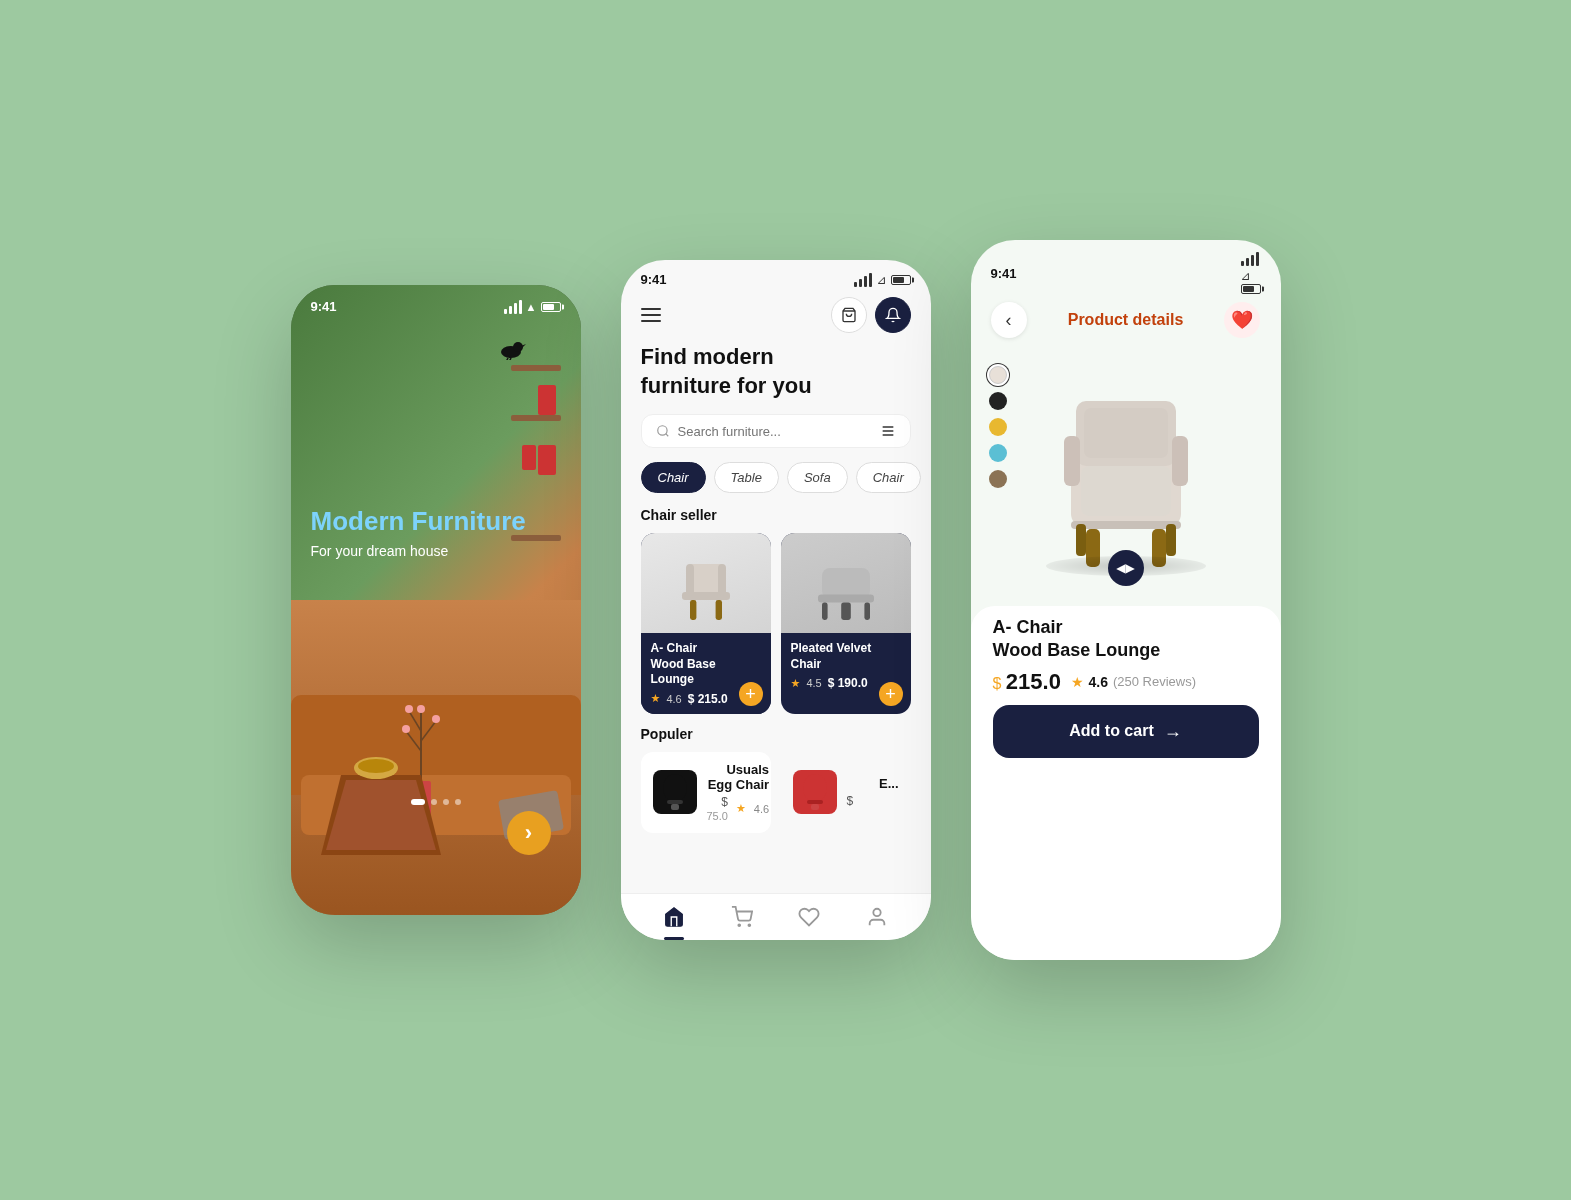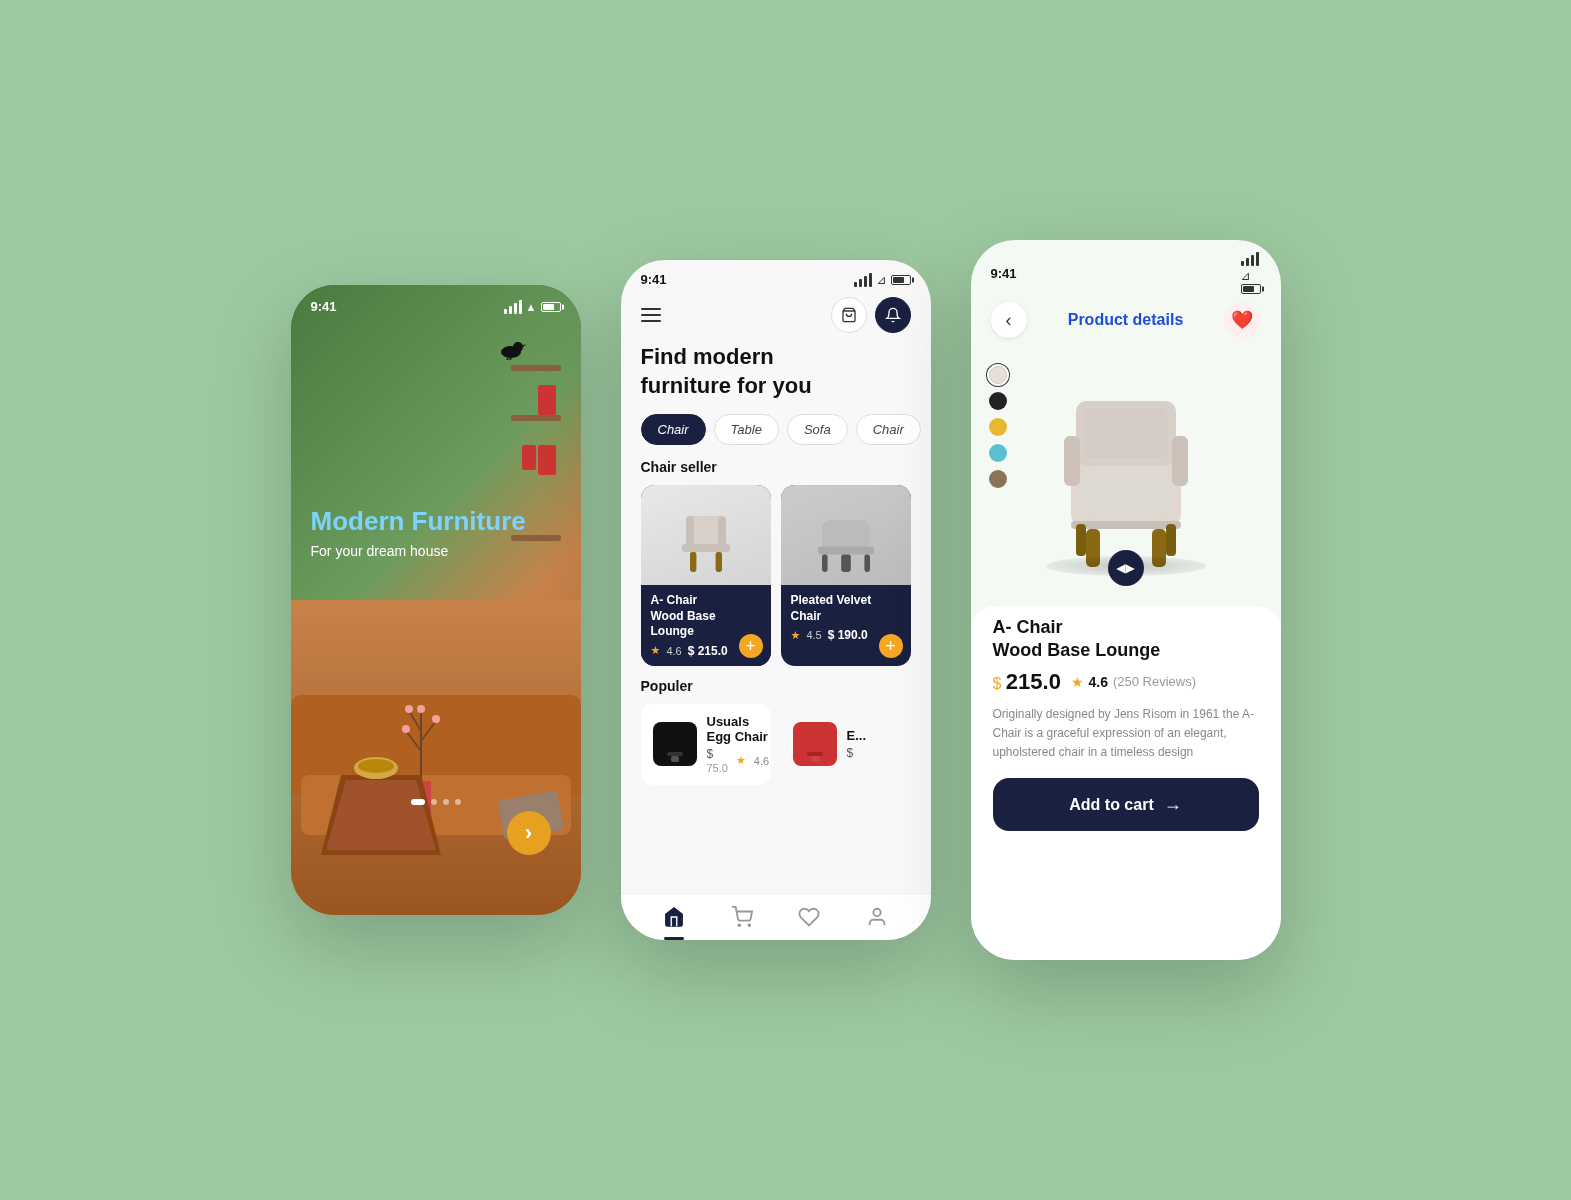--- a/index.html
+++ b/index.html
@@ -442,21 +442,21 @@
       align-items: center;
       justify-content: center;
       cursor: pointer;
       box-shadow: 0 1px 4px rgba(0,0,0,0.1);
       font-size: 18px;
       color: #333;
     }
     .page-title-text {
       font-size: 16px;
       font-weight: 600;
-      color: #1d4ed8;
+      color: #c2410c;
     }
     .fav-btn {
       width: 36px;
       height: 36px;
       border-radius: 50%;
       background: #fee;
       display: flex;
       align-items: center;
       justify-content: center;
       cursor: pointer;
@@ -652,20 +652,21 @@
       border-radius: 8px;
       display: flex;
       align-items: center;
       justify-content: center;
       flex-shrink: 0;
     }
 
     .populer-row {
       display: flex;
       gap: 10px;
+      text-align: right;
     }
     .populer-card {
       background: white;
       border-radius: 12px;
       padding: 10px 12px;
       display: flex;
       align-items: center;
       gap: 10px;
       flex: 1;
       overflow: hidden;
@@ -807,20 +808,32 @@
           <path d="M13.73 21a2 2 0 01-3.46 0"></path>
         </svg>
       </div>
     </div>
   </div>
 
   <div class="content">
 
     <div class="browse-title">Find modern<br>furniture for you</div>
 
+    <div class="search-bar">
+      <svg width="14" height="14" viewBox="0 0 24 24" fill="none" stroke="#999" stroke-width="2">
+        <circle cx="11" cy="11" r="8"></circle>
+          <line x1="21" y1="21" x2="16.65" y2="16.65"></line>
+      </svg>
+      <input type="text" placeholder="Search furniture..." style="">
+      <svg width="16" height="16" viewBox="0 0 24 24" fill="none" stroke="#333" stroke-width="2">
+        <line x1="4" y1="6" x2="20" y2="6"></line>
+          <line x1="4" y1="12" x2="20" y2="12"></line>
+          <line x1="4" y1="18" x2="20" y2="18"></line>
+      </svg>
+    </div>
 
     <div class="category-tabs">
       <div class="cat-tab active">Chair</div>
       <div class="cat-tab">Table</div>
       <div class="cat-tab">Sofa</div>
       <div class="cat-tab">Chair</div>
     </div>
 
     <div class="section-title">Chair seller</div>
 
@@ -1011,20 +1024,19 @@
         <span class="detail-price-symbol">$ </span>
         <span class="detail-price">215.0</span>
       </div>
       <div class="detail-rating">
         <span class="detail-star">★</span>
         <span class="detail-rating-num">4.6</span>
         <span class="detail-reviews">(250 Reviews)</span>
       </div>
     </div>
 
-    <div class="product-description">Originally designed by Jens Risom in 1961 the A-Chair is a graceful expression of an elegant, upholstered chair in a timeless design</div>
 
     <button class="add-to-cart-btn">
       <span>Add to cart</span>
       <span class="arrow">→</span>
     </button>
   </div>
 </div>
 
 </body></html>

